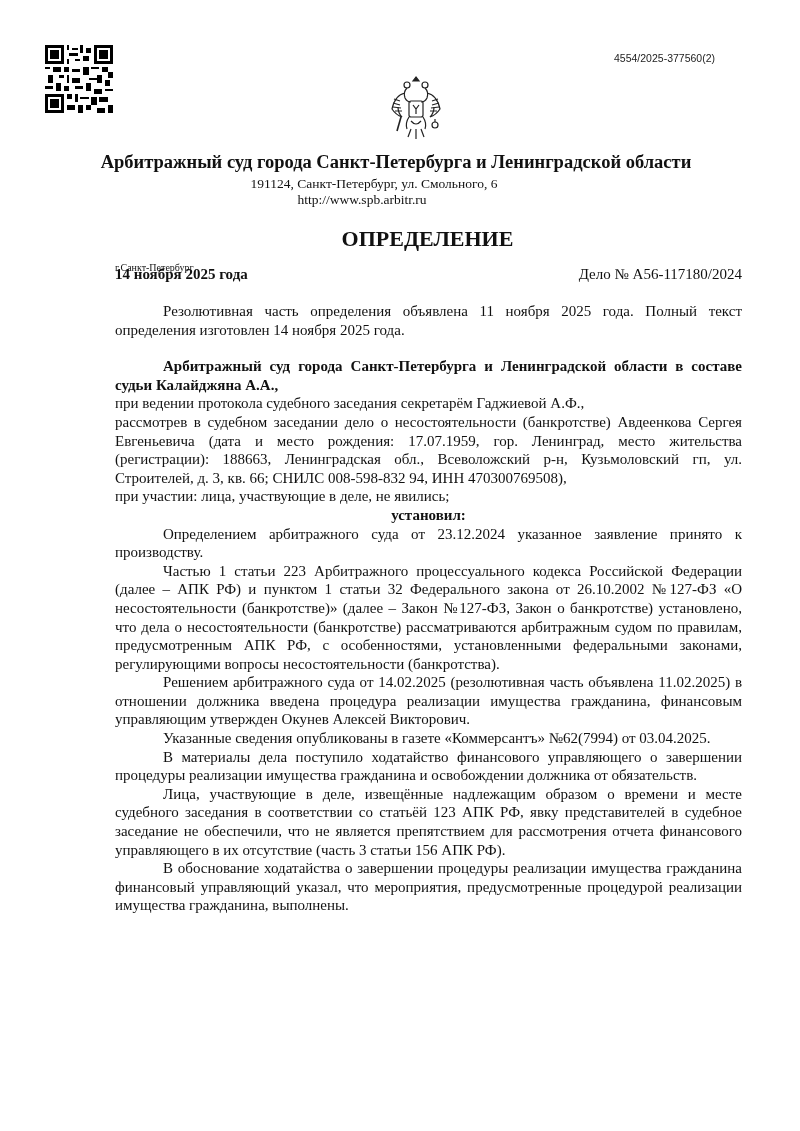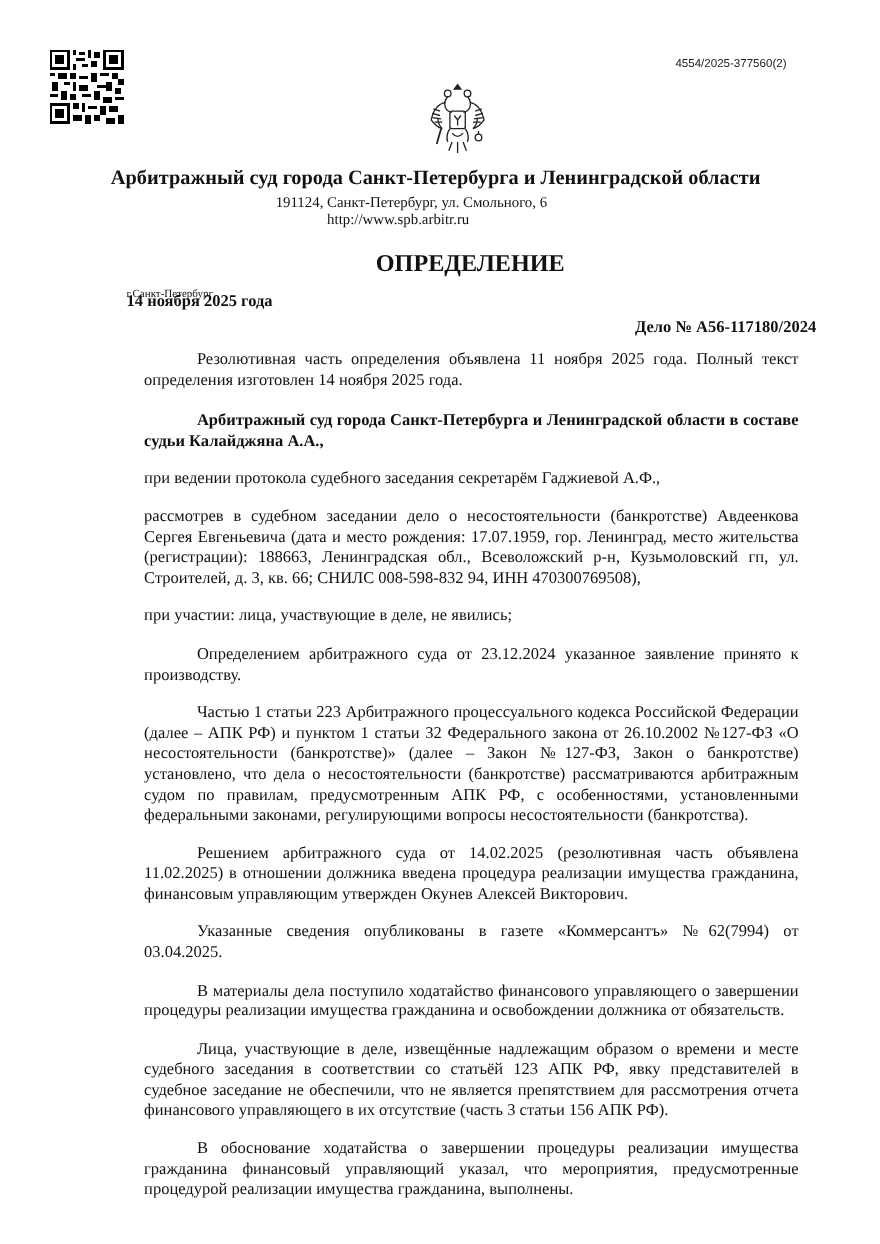--- a/index.html
+++ b/index.html
@@ -10,23 +10,23 @@
             font-size: 10.5px; color: #222; }
   .emblem { position: absolute; left: 389px; top: 73px; width: 54px; height: 72px; }
   .court-name { position: absolute; left: 0; width: 792px; top: 152px; text-align: center;
                 font-weight: bold; font-size: 18.5px; letter-spacing: 0; }
   .court-addr { position: absolute; left: 0; width: 748px; top: 176px; text-align: center; font-size: 13.5px; }
   .court-web { position: absolute; left: 0; width: 724px; top: 192px; text-align: center; font-size: 13.5px; }
   .doc-title { position: absolute; left: 0; width: 855px; top: 226px; text-align: center;
                font-weight: bold; font-size: 22px; }
   .city { position: absolute; left: 115px; top: 262px; font-size: 10px; }
   .date { position: absolute; left: 115px; top: 266px; font-size: 15px; font-weight: bold; font-family: Liberation Serif, serif; }
-  .case { position: absolute; right: 58px; top: 266px; font-size: 15px; font-weight: bold; margin-top: 24px; }
+  .case { position: absolute; right: 58px; top: 266px; font-size: 15px; font-weight: normal; }
   .body { position: absolute; left: 115px; width: 627px; top: 302px; font-size: 15px; line-height: 18.6px; }
-  .body p { margin: 16px; text-align: justify; }
+  .body p { margin: 0; text-align: justify; }
   .body p.ind { text-indent: 48px; }
   .body p.gap { margin-top: 18px; }
   .body p.b { font-weight: bold; }
   .body p.center { text-align: center; font-weight: bold; }
 </style>
 </head>
 <body>
 
 <svg class="qr" viewBox="0 0 25 25" shape-rendering="crispEdges">
   <rect width="25" height="25" fill="#fff"></rect>
@@ -115,20 +115,21 @@
 <div class="city">г.Санкт-Петербург</div>
 <div class="date">14 ноября 2025 года</div>
 <div class="case">Дело № А56-117180/2024</div>
 
 <div class="body">
   <p class="ind">Резолютивная часть определения объявлена 11 ноября 2025 года. Полный текст определения изготовлен 14 ноября 2025 года.</p>
   <p class="ind gap b">Арбитражный суд города Санкт-Петербурга и Ленинградской области в составе судьи Калайджяна А.А.,</p>
   <p>при ведении протокола судебного заседания секретарём Гаджиевой А.Ф.,</p>
   <p>рассмотрев в судебном заседании дело о несостоятельности (банкротстве) Авдеенкова Сергея Евгеньевича (дата и место рождения: 17.07.1959, гор. Ленинград, место жительства (регистрации): 188663, Ленинградская обл., Всеволожский р-н, Кузьмоловский гп, ул. Строителей, д. 3, кв. 66; СНИЛС 008-598-832 94, ИНН 470300769508),</p>
   <p>при участии: лица, участвующие в деле, не явились;</p>
+  <p class="center">установил:</p>
   <p class="ind">Определением арбитражного суда от 23.12.2024 указанное заявление принято к производству.</p>
   <p class="ind">Частью 1 статьи 223 Арбитражного процессуального кодекса Российской Федерации (далее – АПК РФ) и пунктом 1 статьи 32 Федерального закона от 26.10.2002 №127-ФЗ «О несостоятельности (банкротстве)» (далее – Закон №127-ФЗ, Закон о банкротстве) установлено, что дела о несостоятельности (банкротстве) рассматриваются арбитражным судом по правилам, предусмотренным АПК РФ, с особенностями, установленными федеральными законами, регулирующими вопросы несостоятельности (банкротства).</p>
   <p class="ind">Решением арбитражного суда от 14.02.2025 (резолютивная часть объявлена 11.02.2025) в отношении должника введена процедура реализации имущества гражданина, финансовым управляющим утвержден Окунев Алексей Викторович.</p>
   <p class="ind">Указанные сведения опубликованы в газете «Коммерсантъ» №62(7994) от 03.04.2025.</p>
   <p class="ind">В материалы дела поступило ходатайство финансового управляющего о завершении процедуры реализации имущества гражданина и освобождении должника от обязательств.</p>
   <p class="ind">Лица, участвующие в деле, извещённые надлежащим образом о времени и месте судебного заседания в соответствии со статьёй 123 АПК РФ, явку представителей в судебное заседание не обеспечили, что не является препятствием для рассмотрения отчета финансового управляющего в их отсутствие (часть 3 статьи 156 АПК РФ).</p>
   <p class="ind">В обоснование ходатайства о завершении процедуры реализации имущества гражданина финансовый управляющий указал, что мероприятия, предусмотренные процедурой реализации имущества гражданина, выполнены.</p>
 </div>
 
 </body></html>

